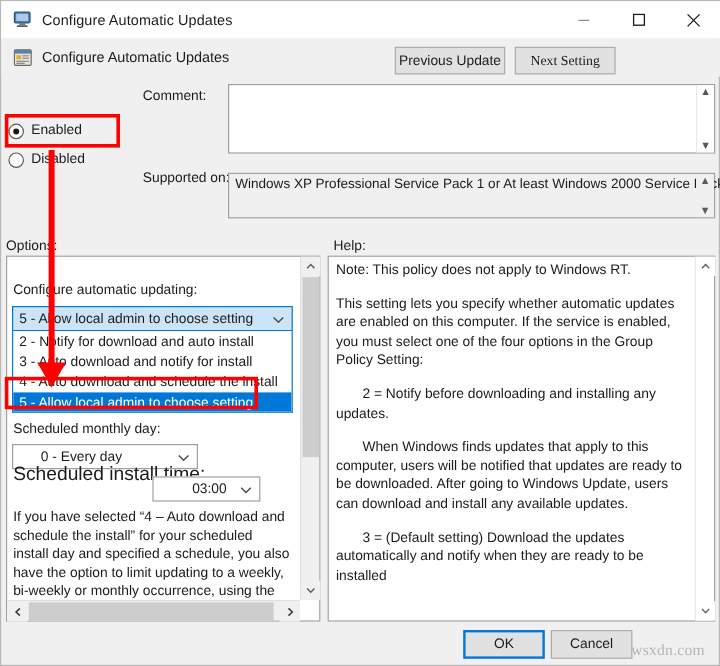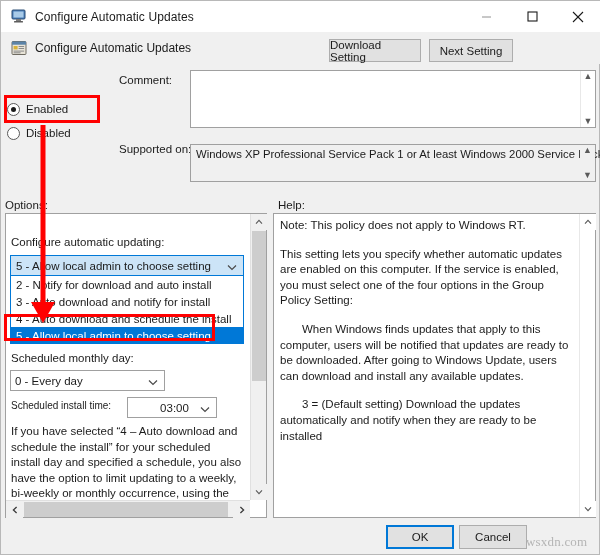--- a/index.html
+++ b/index.html
@@ -66,21 +66,21 @@
     position: absolute;
     height: 23px;
     background: #e1e1e1;
     border: 1px solid #adadad;
     font-family: "Liberation Sans", sans-serif;
     font-size: 11.5px; color: #1b1b1b;
     display: flex; align-items: center; justify-content: center;
     cursor: default;
   }
   #prev-setting { left: 328px; top: 38px; width: 92px; }
-  #next-setting { left: 428px; top: 38px; width: 84px; }
+  #next-setting { left: 428px; top: 38px; width: 84px; font-family: Liberation Serif, serif; }
 
   
   .radio-row {
     position: absolute;
     display: flex; align-items: center;
     height: 18px;
     cursor: default;
   }
   #radio-notconfigured { left: 6px; top: 75px; }
   #radio-enabled       { left: 6px; top: 99px; }
@@ -208,25 +208,25 @@
   }
   #combo-day {
     position: absolute; left: 4px; top: 156px;
     width: 155px; height: 21px;
     background: #ffffff;
     border: 1px solid #a0a0a0;
     display: flex; align-items: center;
   }
   #combo-day-text {
     font-size: 11.5px; color: #1b1b1b;
-    margin-left: 4px; white-space: nowrap;
+    margin-left: 23px; white-space: nowrap;
   }
   #opt-label-3 {
-    position: absolute; left: 5px; top: 186px;
-    font-size: 10px; color: #1b1b1b; white-space: nowrap;
+    position: absolute; left: 5px; top: 173px;
+    font-size: 16px; color: #1b1b1b; white-space: nowrap;
   }
   #combo-time {
     position: absolute; left: 121px; top: 183px;
     width: 90px; height: 21px;
     background: #ffffff;
     border: 1px solid #a0a0a0;
     display: flex; align-items: center; justify-content: center;
   }
   #combo-time-text {
     font-size: 11.5px; color: #1b1b1b;
@@ -358,21 +358,21 @@
         <rect x="2.6" y="6" width="4" height="3.4" fill="#d8b23a"></rect>
         <rect x="7.6" y="6" width="5.5" height="1" fill="#8a8a8a"></rect>
         <rect x="7.6" y="8" width="5.5" height="1" fill="#8a8a8a"></rect>
         <rect x="2.6" y="10.6" width="10.5" height="1" fill="#8a8a8a"></rect>
         <rect x="2.6" y="12.3" width="7" height="1" fill="#8a8a8a"></rect>
       </svg>
     </div>
     <div id="policy-title">Configure Automatic Updates</div>
   </div>
 
-  <div class="navbtn" id="prev-setting">Download Setting</div>
+  <div class="navbtn" id="prev-setting">Previous Update</div>
   <div class="navbtn" id="next-setting">Next Setting</div>
 
   <div class="radio-row" id="radio-enabled">
     <span class="radio-circle checked"></span>
     <span class="radio-label">Enabled</span>
   </div>
   <div class="radio-row" id="radio-disabled">
     <span class="radio-circle"></span>
     <span class="radio-label">Disabled</span>
   </div>
@@ -467,20 +467,21 @@
             <polyline points="1.4,1 4.6,4 1.4,7" fill="none" stroke="#3a3a3a" stroke-width="1.3"></polyline>
           </svg>
       </div>
     </div>
   </div>
 
   <div id="help-panel">
     <div id="help-text">
       <p>Note: This policy does not apply to Windows RT.</p>
       <p>This setting lets you specify whether automatic updates are enabled on this computer. If the service is enabled, you must select one of the four options in the Group Policy Setting:</p>
+      <p class="indent">2 = Notify before downloading and installing any updates.</p>
       <p class="indent">When Windows finds updates that apply to this computer, users will be notified that updates are ready to be downloaded. After going to Windows Update, users can download and install any available updates.</p>
       <p class="indent">3 = (Default setting) Download the updates automatically and notify when they are ready to be installed</p>
 
     </div>
     <div id="help-vscroll">
       <div class="sb-btn" style="left:0;top:0;width:16px;height:16px;background:#ffffff;">
         <svg width="8" height="6" viewBox="0 0 8 6">
             <polyline points="1,4.6 4,1.4 7,4.6" fill="none" stroke="#5a5a5a" stroke-width="1.1"></polyline>
           </svg>
       </div>

